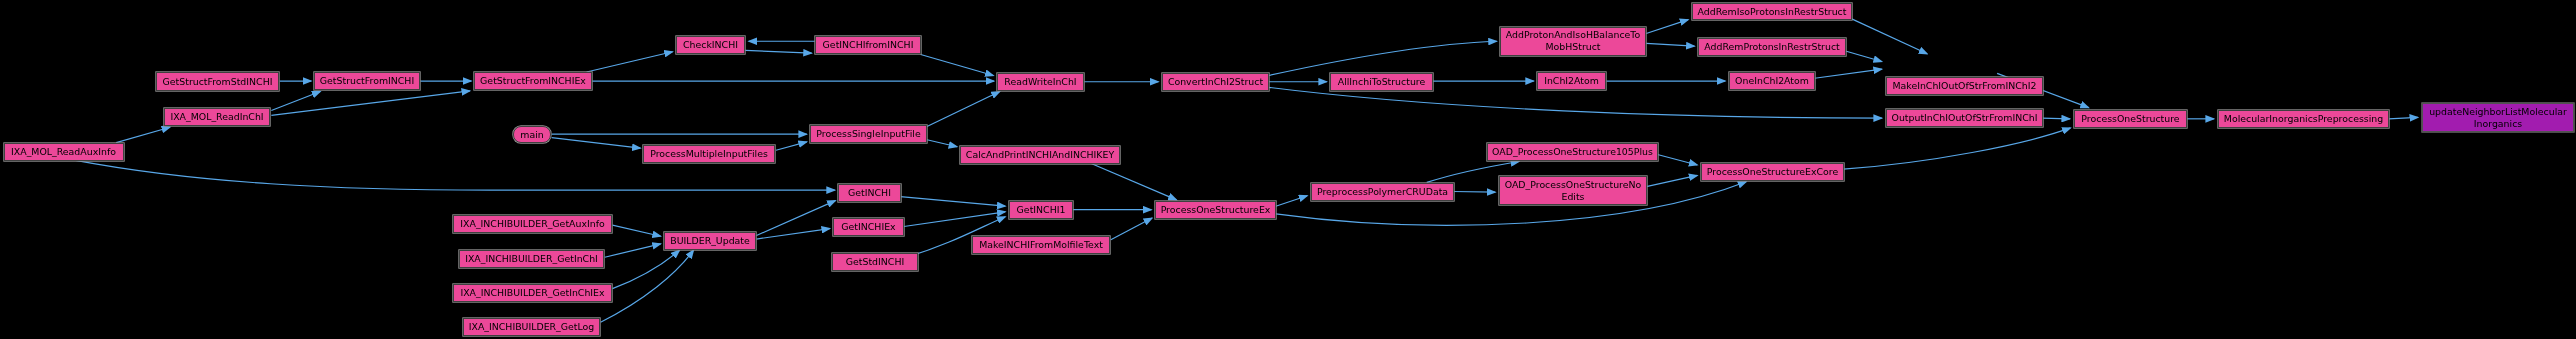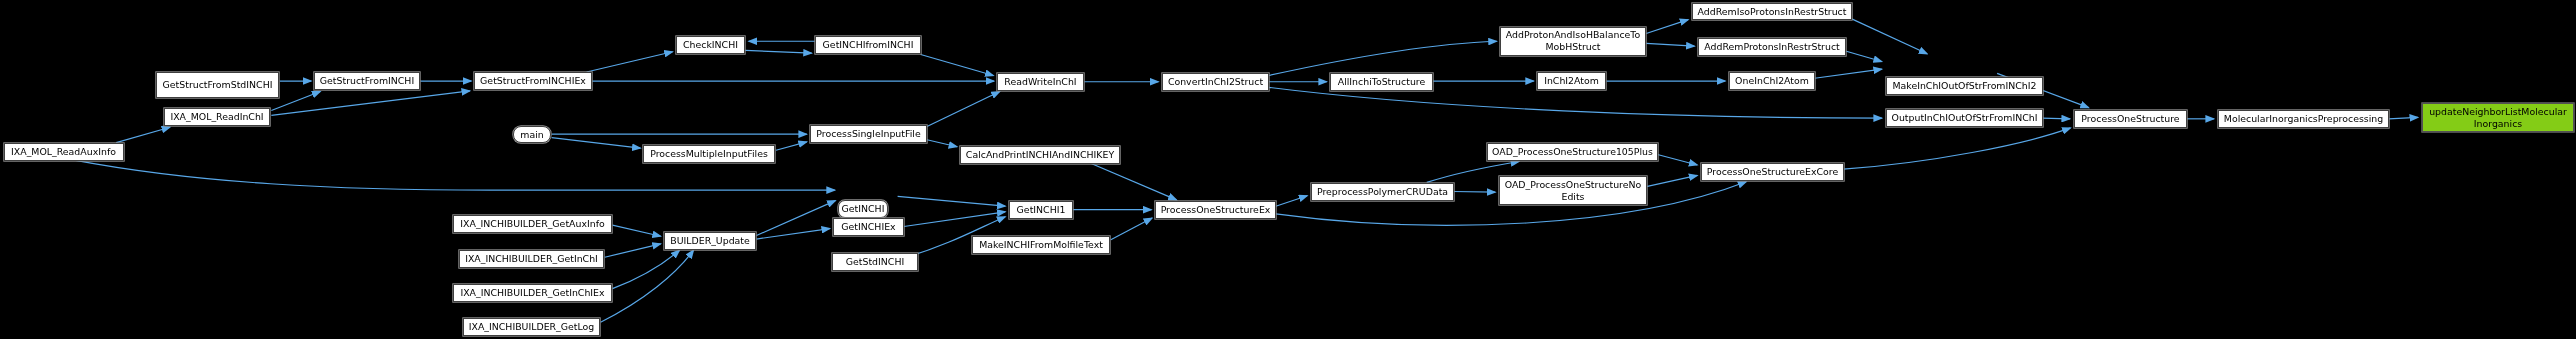--- a/index.html
+++ b/index.html
@@ -1,23 +1,23 @@
 <!DOCTYPE html>
 <html style="font-size:11.2px"><head>
 <meta charset="utf-8">
 <style>
   html,body{margin:0;padding:0;background:#000;}
   #stage{position:relative;width:2576px;height:339px;background:#000;overflow:hidden;
          font-family:"DejaVu Sans","Liberation Sans",sans-serif;}
   #edge-layer{position:absolute;left:0;top:0;width:2576px;height:339px;pointer-events:none;}
   .gnode{position:absolute;box-sizing:border-box;display:flex;align-items:center;justify-content:center;
-         background:#ffffff;border:0.7px solid #3f3f3f;box-shadow:0 0 0 0.7px #8f8f8f;
+         background:#ec4899;border:0.7px solid #3f3f3f;box-shadow:0 0 0 0.7px #8f8f8f;
          color:#000;font-size:9.4px;line-height:1.25;text-align:center;white-space:pre-line;
          cursor:pointer;}
-  .gnode.current{background:#84cc16;border-color:#525252;box-shadow:0 0 0 0.7px #6e6e6e;cursor:default;}
+  .gnode.current{background:#a21caf;border-color:#525252;box-shadow:0 0 0 0.7px #6e6e6e;cursor:default;}
 </style>
 </head>
 <body>
 
 <div id="stage">
   <svg id="edge-layer" xmlns="http://www.w3.org/2000/svg" viewBox="0 0 3683 485" width="2576" height="339">
     <defs>
       <marker id="ah" markerUnits="userSpaceOnUse" markerWidth="14" markerHeight="11" refX="12" refY="5.5" orient="auto">
         <path d="M0,0 L14,5.5 L0,11 Z" fill="#58a7e8"></path>
       </marker>
@@ -69,21 +69,21 @@
         <path d="M1588,343 L1647,312" fill="none" stroke="#58a7e8" stroke-width="1.7" marker-end="url(#ah)"></path>
         <path d="M1824,295 L1869,280" fill="none" stroke="#58a7e8" stroke-width="1.7" marker-end="url(#ah)"></path>
         <path d="M1824,306 C2050,337 2330,325 2497,260" fill="none" stroke="#58a7e8" stroke-width="1.7" marker-end="url(#ah)"></path>
         <path d="M2040,261 C2080,248 2130,238 2172,231" fill="none" stroke="#58a7e8" stroke-width="1.7" marker-end="url(#ah)"></path>
         <path d="M2078,274 L2138,275" fill="none" stroke="#58a7e8" stroke-width="1.7" marker-end="url(#ah)"></path>
         <path d="M2370,221 L2427,236" fill="none" stroke="#58a7e8" stroke-width="1.7" marker-end="url(#ah)"></path>
         <path d="M2354,267 L2427,251" fill="none" stroke="#58a7e8" stroke-width="1.7" marker-end="url(#ah)"></path>
       </g>
   </svg>
   <div id="node-layer">
-      <div class="gnode" style="left: 156px; top: 72px; width: 123px; height: 26px;">GetStructFromStdINCHI</div>
+      <div class="gnode" style="left: 156px; top: 72px; width: 123px; height: 19px;">GetStructFromStdINCHI</div>
       <div class="gnode" style="left: 314px; top: 72px; width: 106px; height: 18px;">GetStructFromINCHI</div>
       <div class="gnode" style="left: 474px; top: 72px; width: 118px; height: 18px;">GetStructFromINCHIEx</div>
       <div class="gnode" style="left: 164px; top: 108px; width: 106px; height: 17.5px;">IXA_MOL_ReadInChI</div>
       <div class="gnode" style="left: 3.5px; top: 143px; width: 120px; height: 17.5px;">IXA_MOL_ReadAuxInfo</div>
       <div class="gnode" style="left: 676px; top: 36px; width: 69px; height: 18px;">CheckINCHI</div>
       <div class="gnode" style="left: 815px; top: 36px; width: 106px; height: 18px;">GetINCHIfromINCHI</div>
       <div class="gnode" style="left: 997px; top: 73px; width: 87px; height: 18px;">ReadWriteInChI</div>
       <div class="gnode" style="left: 513px; top: 126px; width: 38px; height: 17px; border-radius: 8px;">main</div>
       <div class="gnode" style="left: 643px; top: 145px; width: 132px; height: 17.5px;">ProcessMultipleInputFiles</div>
       <div class="gnode" style="left: 810px; top: 125px; width: 117px; height: 17.5px;">ProcessSingleInputFile</div>
@@ -100,21 +100,21 @@
       <div class="gnode" style="left: 1886px; top: 109px; width: 157px; height: 18px;">OutputInChIOutOfStrFromINChI</div>
       <div class="gnode" style="left: 2074px; top: 110px; width: 113px; height: 18px;">ProcessOneStructure</div>
       <div class="gnode" style="left: 2218px; top: 110px; width: 171px; height: 18px;">MolecularInorganicsPreprocessing</div>
       <div class="gnode current" style="left: 2422px; top: 103px; width: 152px; height: 29px;">updateNeighborListMolecular
 Inorganics</div>
       <div class="gnode" style="left: 453px; top: 215px; width: 159px; height: 17.5px;">IXA_INCHIBUILDER_GetAuxInfo</div>
       <div class="gnode" style="left: 459px; top: 250px; width: 145px; height: 17.5px;">IXA_INCHIBUILDER_GetInChI</div>
       <div class="gnode" style="left: 453px; top: 284px; width: 159px; height: 17.5px;">IXA_INCHIBUILDER_GetInChIEx</div>
       <div class="gnode" style="left: 463px; top: 318px; width: 137px; height: 17.5px;">IXA_INCHIBUILDER_GetLog</div>
       <div class="gnode" style="left: 664px; top: 232px; width: 92px; height: 17.5px;">BUILDER_Update</div>
-      <div class="gnode" style="left: 838px; top: 200px; width: 50px; height: 17.5px; border-radius: 7px;">GetINCHI</div>
+      <div class="gnode" style="left: 838px; top: 184px; width: 63px; height: 17.5px;">GetINCHI</div>
       <div class="gnode" style="left: 833px; top: 218px; width: 71px; height: 17.5px;">GetINCHIEx</div>
       <div class="gnode" style="left: 832px; top: 253px; width: 86px; height: 17.5px;">GetStdINCHI</div>
       <div class="gnode" style="left: 1009px; top: 201px; width: 64px; height: 17.5px;">GetINCHI1</div>
       <div class="gnode" style="left: 972px; top: 236px; width: 138px; height: 17.5px;">MakeINCHIFromMolfileText</div>
       <div class="gnode" style="left: 1155px; top: 201px; width: 121px; height: 17.5px;">ProcessOneStructureEx</div>
       <div class="gnode" style="left: 1311px; top: 183px; width: 143px; height: 17.5px;">PreprocessPolymerCRUData</div>
       <div class="gnode" style="left: 1487px; top: 143px; width: 171px; height: 17.5px;">OAD_ProcessOneStructure105Plus</div>
       <div class="gnode" style="left: 1499px; top: 176px; width: 148px; height: 29px;">OAD_ProcessOneStructureNo
 Edits</div>
       <div class="gnode" style="left: 1701px; top: 163px; width: 143px; height: 17.5px;">ProcessOneStructureExCore</div>

